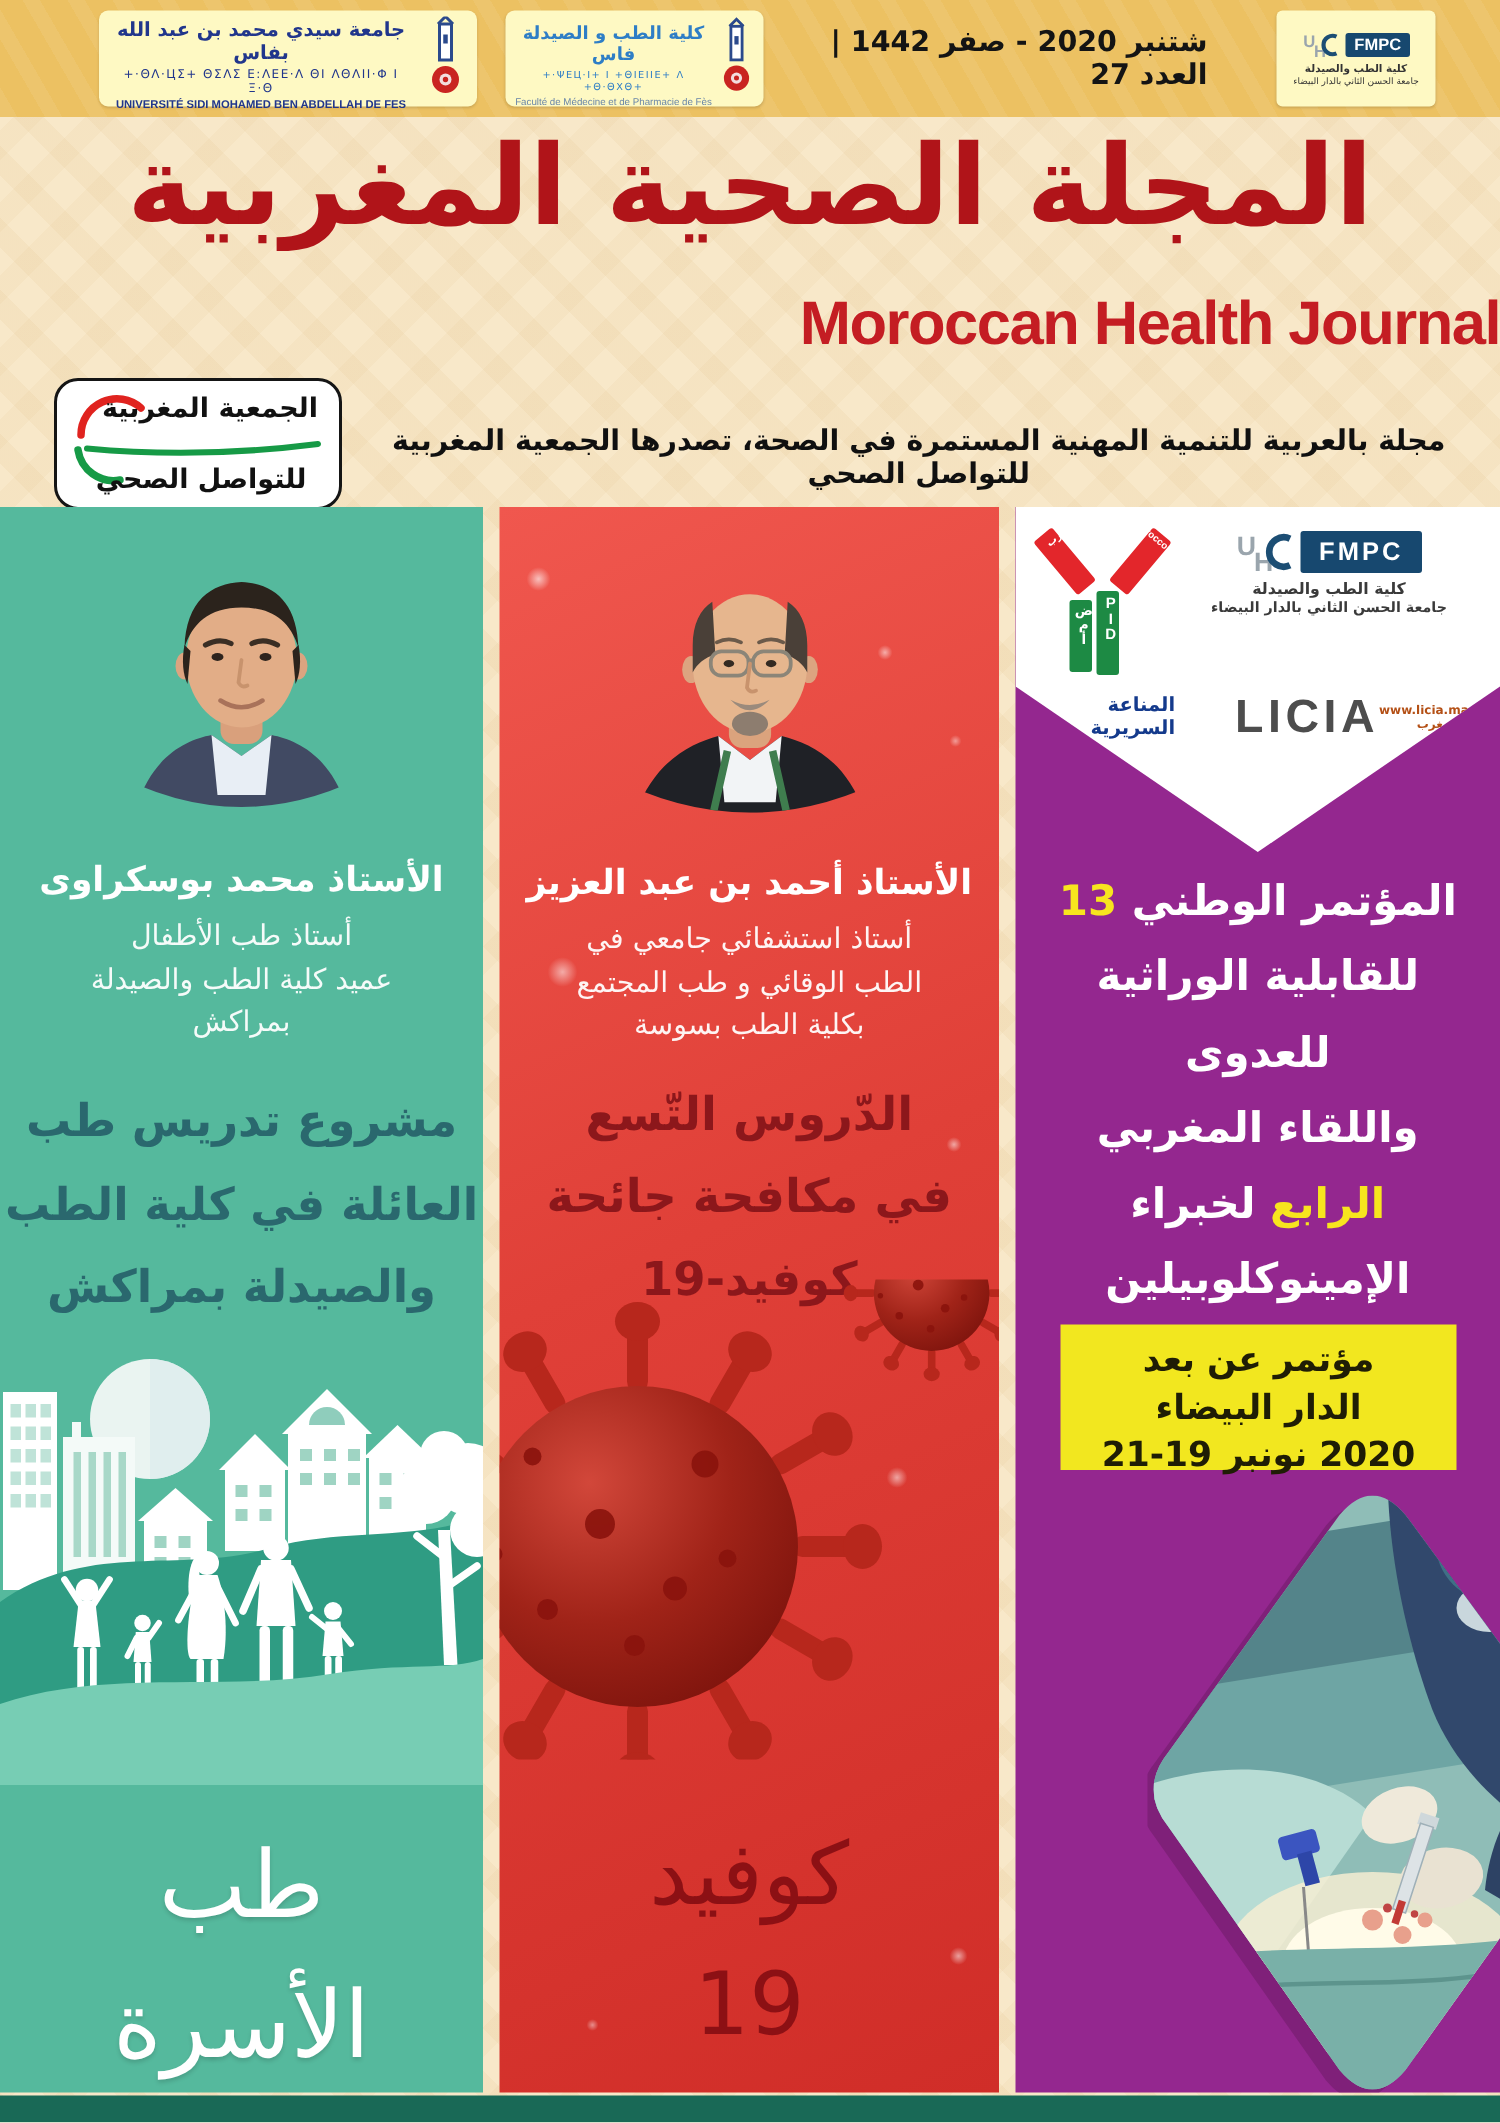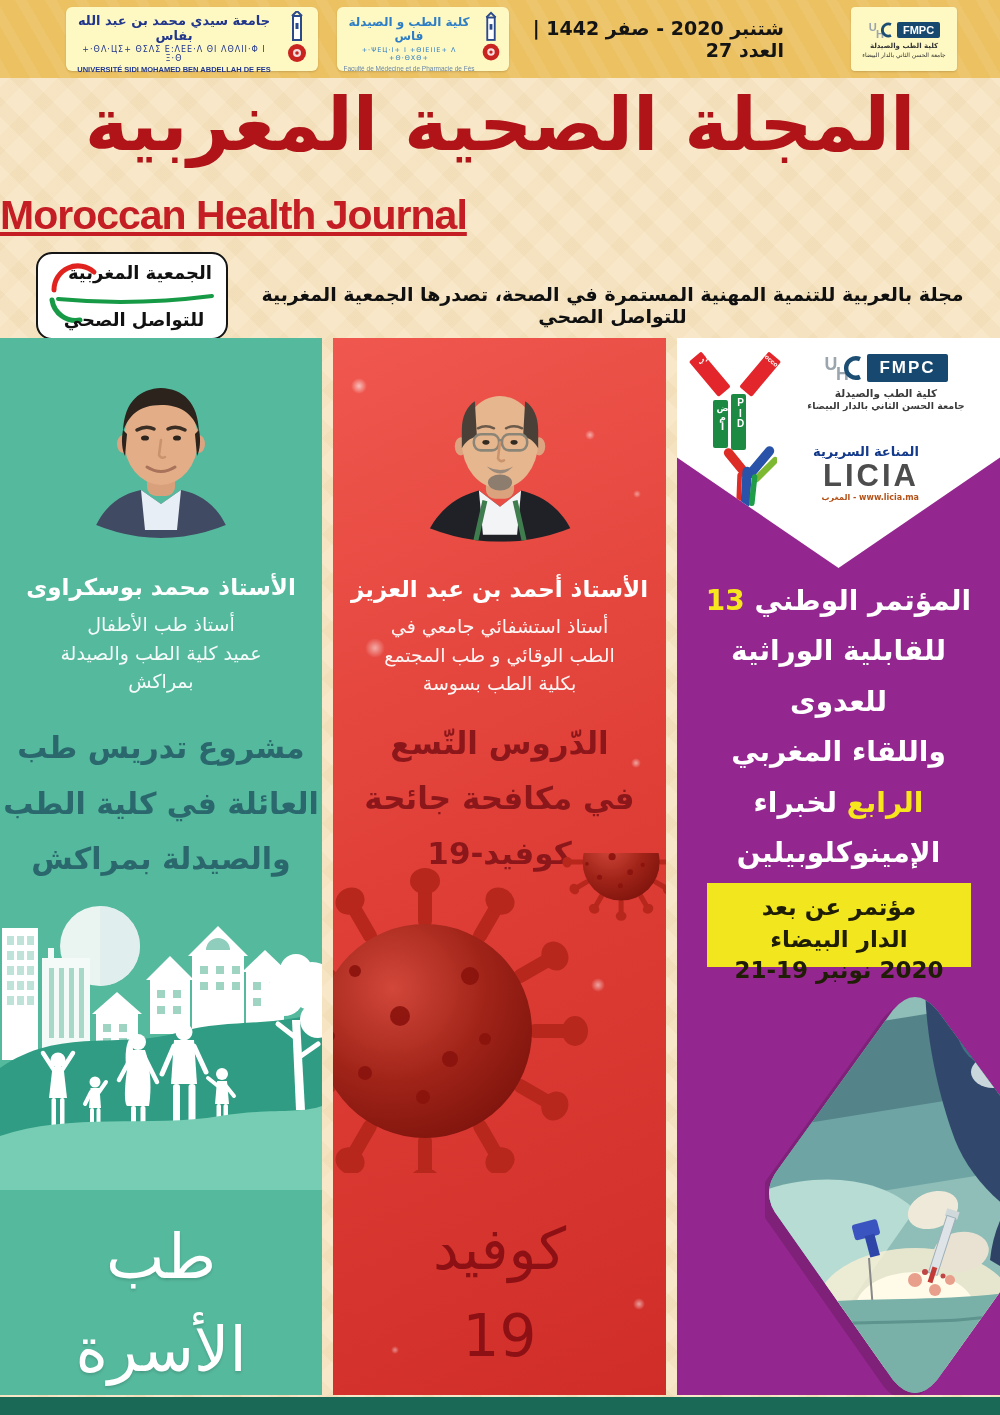--- a/index.html
+++ b/index.html
@@ -16,32 +16,32 @@
   .logo-box{position:absolute;background:#fef9c3;border-radius:6px;box-shadow:0 1px 2px rgba(0,0,0,.15);}
   .univ-box{left:66px;top:7px;width:252px;height:64px;padding:6px 44px 0 8px;box-sizing:border-box;text-align:center;}
   .univ-ar{font-size:13px;font-weight:bold;color:#21368c;direction:rtl;}
   .univ-tif{font-size:8px;color:#21368c;letter-spacing:1px;margin-top:2px;}
   .univ-fr{font-size:7.5px;font-weight:bold;color:#21368c;margin-top:2px;font-family:"Liberation Sans",sans-serif;}
   .fac-box{left:337px;top:7px;width:172px;height:64px;padding:8px 34px 0 6px;box-sizing:border-box;text-align:center;}
   .fac-ar{font-size:12px;font-weight:bold;color:#2e7ec6;direction:rtl;}
   .fac-tif{font-size:6.5px;color:#2e7ec6;letter-spacing:1px;margin-top:3px;}
   .fac-fr{font-size:6.5px;color:#6a86a8;margin-top:3px;font-family:"Liberation Sans",sans-serif;}
   .emblem{position:absolute;right:4px;top:4px;}
-  .issue{position:absolute;left:484px;top:0;width:300px;height:78px;display:flex;align-items:center;justify-content:flex-start;}
+  .issue{position:absolute;left:505px;top:0;width:300px;height:78px;display:flex;align-items:center;justify-content:flex-start;}
   .issue span{font-size:19px;font-weight:bold;color:#141414;direction:rtl;}
   .fmpc-box-s{left:851px;top:7px;width:106px;height:64px;border-radius:4px;display:flex;flex-direction:column;align-items:center;justify-content:center;}
   .fmpc-row{display:flex;align-items:center;gap:3px;}
   .fmpc-pill{background:#17486f;color:#fff;font-weight:bold;border-radius:2px;font-family:"Liberation Sans",sans-serif;}
   .fmpc-pill.small{font-size:11px;padding:2px 6px;}
   .fmpc-pill.large{font-size:17px;padding:4px 12px;letter-spacing:2px;}
   .fmpc-l1s{font-size:7px;font-weight:bold;color:#333;margin-top:2px;direction:rtl;}
   .fmpc-l2s{font-size:6px;color:#333;margin-top:1px;direction:rtl;}
   
   .title-ar{position:absolute;left:0;top:76px;width:100%;text-align:center;font-size:74px;font-weight:bold;color:#b01419;direction:rtl;line-height:1.3;}
-  .title-en{position:absolute;left:0;top:192px;width:100%;text-align:left;font-size:41px;font-weight:bold;color:#c41d23;font-family:"Liberation Sans",sans-serif;letter-spacing:-1px;text-decoration:underline;}
+  .title-en{position:absolute;left:0;top:192px;width:100%;text-align:right;font-size:41px;font-weight:bold;color:#c41d23;font-family:"Liberation Sans",sans-serif;letter-spacing:-1px;}
   .badge{position:absolute;left:36px;top:252px;width:192px;height:88px;background:#fff;border:2px solid #151515;border-radius:16px;box-sizing:border-box;}
   .badge-l1{position:absolute;right:14px;top:8px;font-size:18px;font-weight:bold;color:#111;direction:rtl;}
   .badge-l2{position:absolute;left:20px;right:16px;bottom:8px;text-align:center;font-size:18px;font-weight:bold;color:#111;direction:rtl;}
   .tagline{position:absolute;left:235px;top:283px;width:755px;text-align:center;font-size:19px;font-weight:600;color:#101010;direction:rtl;}
   
   .col{position:absolute;top:338px;height:1057px;overflow:hidden;}
   .col-left{left:0;width:322px;background:#55b99d;}
   .col-mid{left:333px;width:333px;background:linear-gradient(155deg,#f0574e 0%,#e04038 45%,#d02d28 100%);}
   .col-right{left:677px;width:323px;background:#94278f;}
   .center-x{left:50%;transform:translateX(-50%);}
@@ -54,28 +54,28 @@
   .big-left{top:872px;font-size:62px;color:#fff;line-height:1.5;text-shadow:0 2px 3px rgba(0,0,0,.14);}
   .big-mid{top:868px;font-size:58px;color:#8c1014;line-height:1.5;}
   .dot{position:absolute;border-radius:50%;background:radial-gradient(circle,rgba(255,255,255,.9),rgba(255,255,255,0) 70%);}
   
   .white-panel{position:absolute;left:0;top:0;width:323px;height:230px;background:#fff;
     clip-path:polygon(0 0,100% 0,100% 52%,50% 100%,0 52%);}
   .fmpc-big{position:absolute;left:104px;top:14px;width:210px;text-align:center;}
   .fmpc-l1b{font-size:10.5px;font-weight:bold;color:#3a3a3a;margin-top:3px;direction:rtl;}
   .fmpc-l2b{font-size:9.5px;font-weight:bold;color:#3a3a3a;margin-top:1px;direction:rtl;}
   .licia{position:absolute;left:44px;top:106px;width:240px;display:flex;gap:6px;}
-  .licia-texts{display:flex;flex-direction:column;align-items:flex-end;}
+  .licia-texts{display:flex;align-items:center;}
   .licia-ar{font-size:13px;font-weight:bold;color:#143a8c;direction:rtl;}
   .licia-name{font-size:31px;font-weight:bold;color:#4d4d4d;font-family:"Liberation Sans",sans-serif;letter-spacing:3px;line-height:1.1;margin-left:40px;}
   .licia-url{font-size:8px;font-weight:bold;color:#b45016;direction:rtl;}
   .pid-bar-txt{position:absolute;color:#fff;font-weight:bold;white-space:pre-line;text-align:center;line-height:1.05;}
   .conf{position:absolute;left:0;top:238px;width:100%;text-align:center;font-size:28px;font-weight:bold;color:#fff;line-height:1.8;direction:rtl;}
   .conf .y{color:#f7e51e;}
-  .ybox{position:absolute;left:30px;top:545px;width:264px;height:84px;background:#f2e71f;box-sizing:border-box;padding-top:9px;text-align:center;font-size:23px;font-weight:bold;color:#1f1d05;line-height:1.38;}
+  .ybox{position:absolute;left:30px;top:545px;width:264px;height:97px;background:#f2e71f;box-sizing:border-box;padding-top:9px;text-align:center;font-size:23px;font-weight:bold;color:#1f1d05;line-height:1.38;}
   .ybox .date{display:flex;justify-content:center;gap:8px;direction:ltr;}
   .bottombar{position:absolute;left:0;top:1397px;width:1000px;height:18px;background:#196956;}
 </style>
 </head>
 <body>
 
 <div class="page">
   <div class="pat"></div>
 
   <div class="header">

